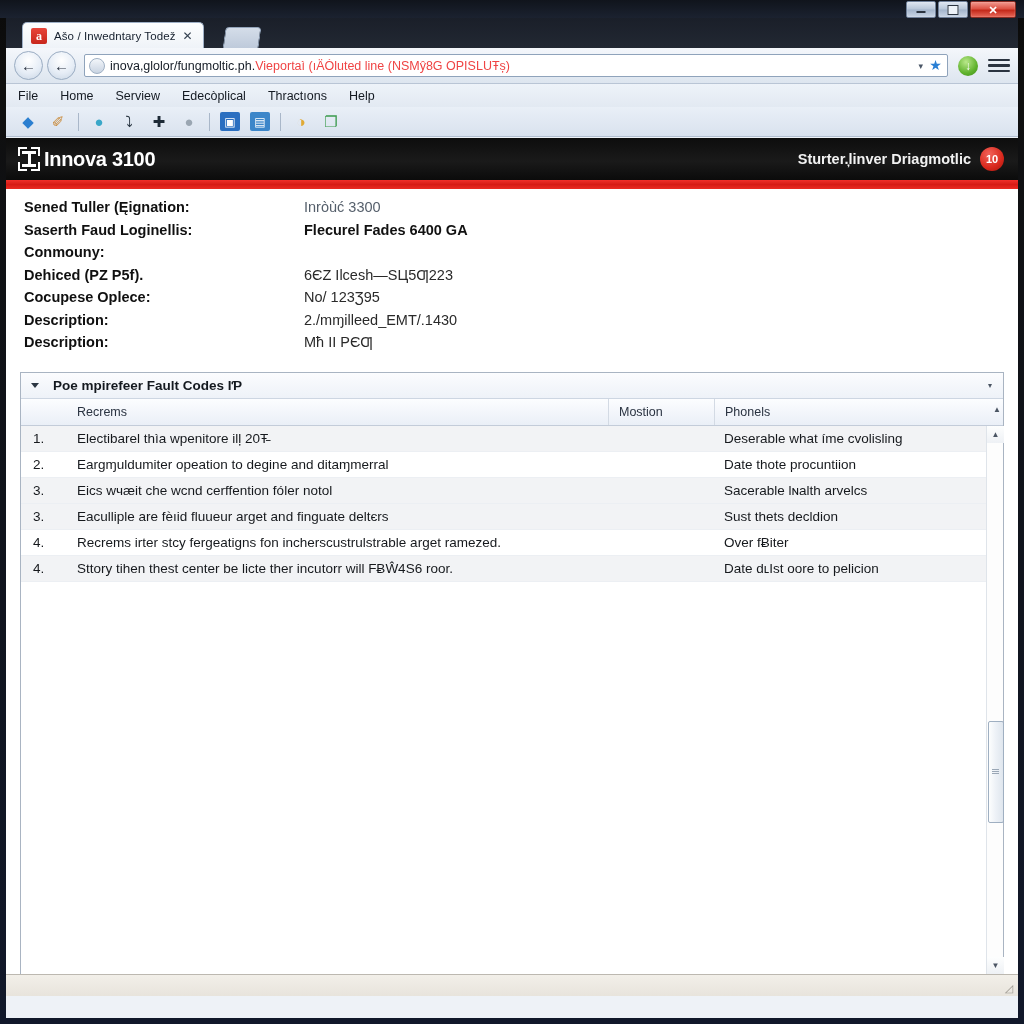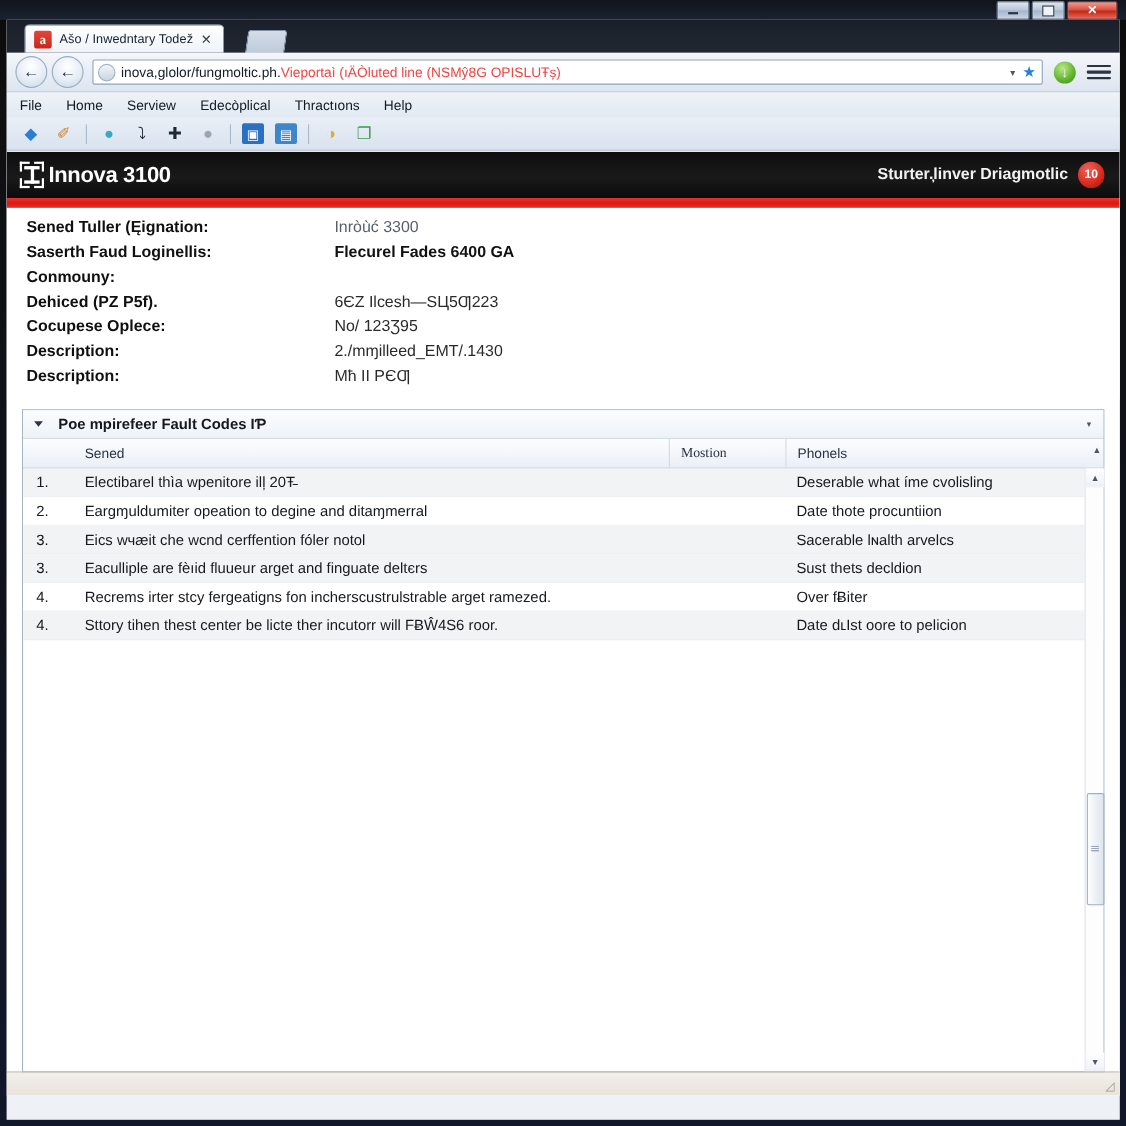--- a/index.html
+++ b/index.html
@@ -378,21 +378,21 @@
     color: #2a3341;
     display: flex;
     align-items: center;
     box-sizing: border-box;
     border-right: 1px solid #d3dae4;
     padding-left: 10px;
     height: 100%;
   }
   .col-h.c-num { width: 46px; border-right: none; }
   .col-h.c-desc { width: 542px; }
-  .col-h.c-mid { width: 106px; font-family: Liberation Serif, serif; }
+  .col-h.c-mid { width: 106px; }
   .col-h.c-last { flex: 1; border-right: none; }
 
   #grid-rows { position: relative; }
   .grid-row {
     display: flex;
     height: 26px;
     align-items: center;
     box-sizing: border-box;
     border-bottom: 1px solid #eceff3;
     background: #ffffff;
@@ -611,21 +611,21 @@
         <div id="grid-groupbar">
           <div id="grid-group-left">
             <span class="caret-down"></span>
             <span id="grid-group-title">Poe mpirefeer Fault Codes IƤ</span>
           </div>
           <span id="grid-header-scroll-down">▾</span>
         </div>
 
         <div id="grid-colheader">
           <span class="col-h c-num"></span>
-          <span class="col-h c-desc">Sened</span>
+          <span class="col-h c-desc">Recrems</span>
           <span class="col-h c-mid">Mostion</span>
           <span class="col-h c-last">Phonels</span>
           <span id="grid-colheader-arrow">▲</span>
         </div>
 
         <div id="grid-rows">
           <div class="grid-row alt">
             <span class="cell c-num">1.</span>
             <span class="cell c-desc">Electibarel thìa ᴡpenitore ilļ 20Ŧ̵</span>
             <span class="cell c-mid"></span>

